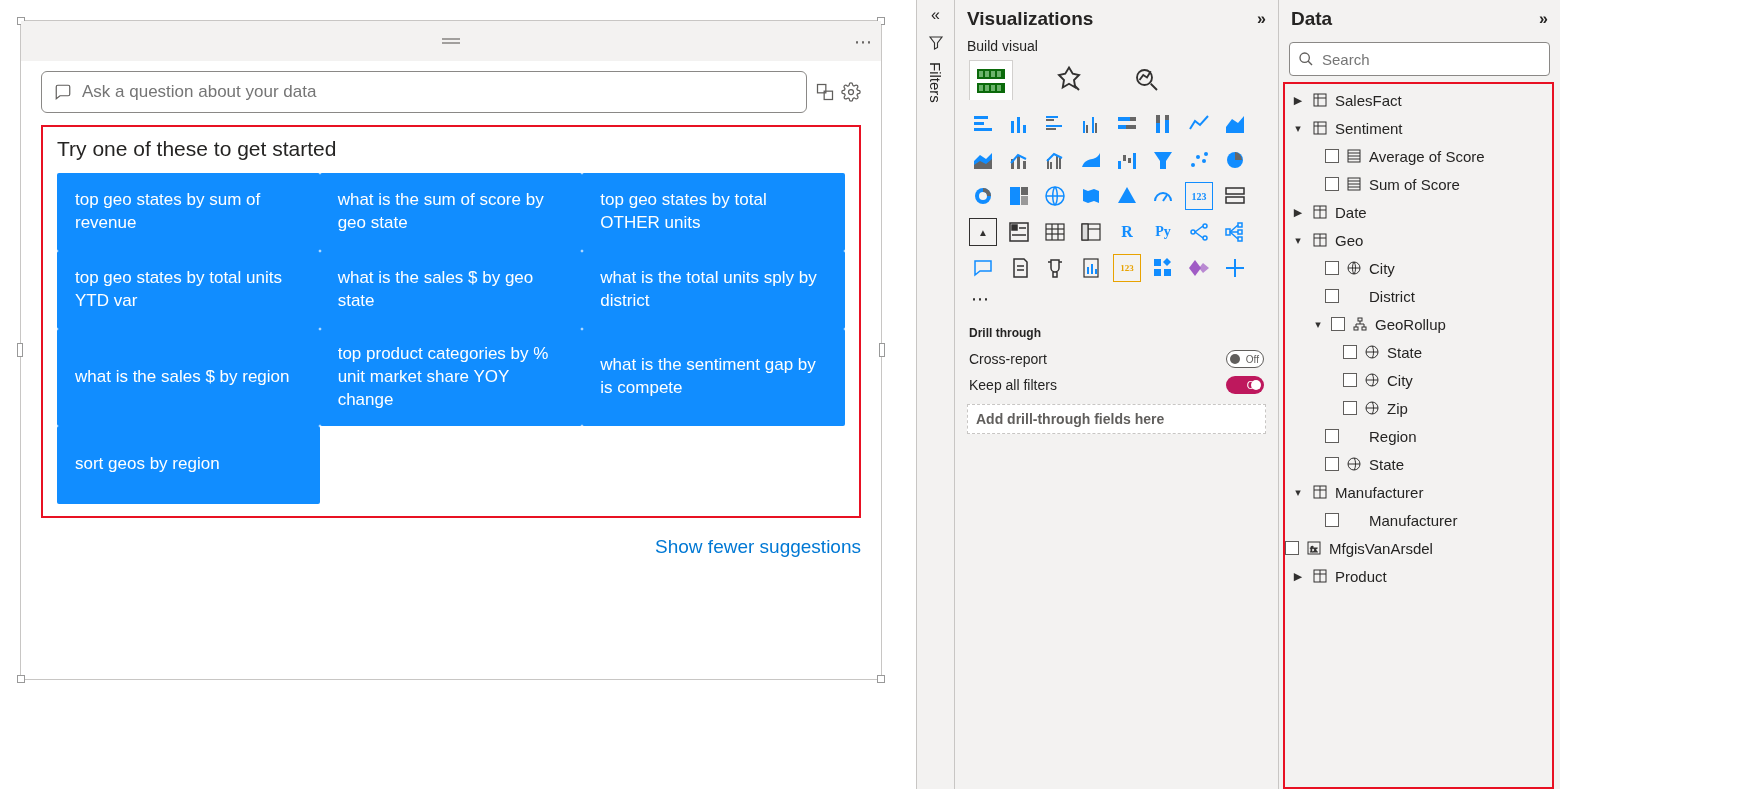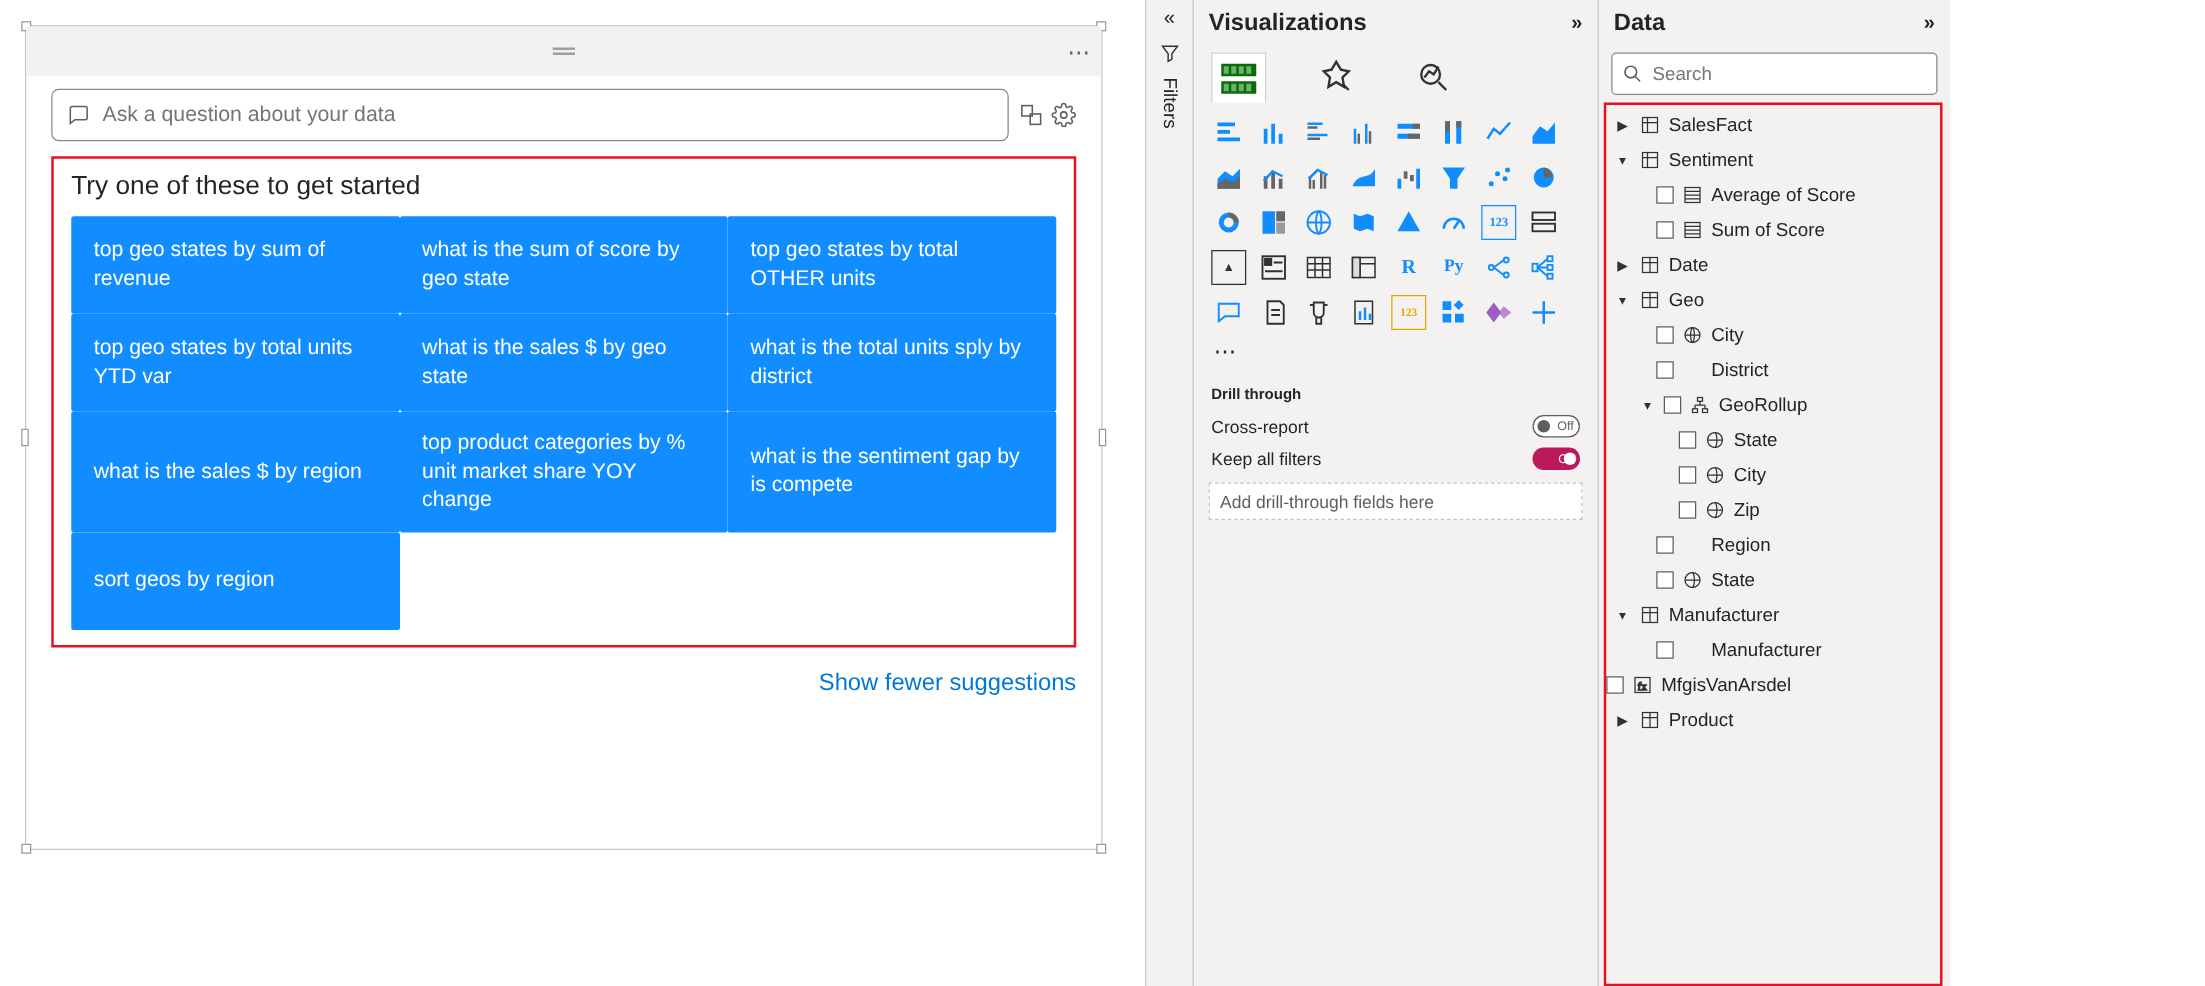--- a/index.html
+++ b/index.html
@@ -169,21 +169,21 @@
     position:relative; cursor:pointer;
     font-size:10px; color:#fff; display:flex; align-items:center;
     padding: 0 4px;
   }
   .toggle.off { background:#fff; border:1px solid #605e5c; color:#605e5c; justify-content:flex-end; }
   .toggle.off::before { content:""; width:10px; height:10px; border-radius:50%; background:#605e5c; position:absolute; left:3px; }
   .toggle.on { background:#be185d; justify-content:flex-end; padding-left:6px; }
   .toggle.on::after { content:""; width:10px; height:10px; border-radius:50%; background:#fff; position:absolute; right:3px; }
   .drillthrough-drop {
     margin: 6px 12px; border:1px dashed #c8c6c4; background:#fff;
-    font-size:14px; color:#605e5c; padding: 6px 8px;
+    font-size:14px; color:#605e5c; padding: 6px 8px; font-weight: bold;
   }
 
   
   .search-box {
     display:flex; align-items:center;
     border:1px solid #8a8886;
     border-radius:4px;
     margin: 4px 10px 6px; height:34px;
     background:#fff; padding:13px 8px; gap:6px;
   }
@@ -295,20 +295,21 @@
       <path d="M4 4h16l-6 8v6l-4 2v-8L4 4z"></path>
     </svg>
   <span class="filters-label">Filters</span>
 </div>
 
 <div class="vis-pane">
   <div class="pane-title">
     <span>Visualizations</span>
     <span class="chev">»</span>
   </div>
+  <div class="build-lbl">Build visual</div>
   <div class="build-tabs">
     <div class="build-tab active">
       <svg width="32" height="28" viewBox="0 0 32 28">
           <rect x="2" y="2" width="28" height="10" fill="#0b6a0b"></rect>
           <rect x="2" y="16" width="28" height="10" fill="#0b6a0b"></rect>
           <g fill="#6bb36b">
             <rect x="4" y="4" width="4" height="6"></rect>
             <rect x="10" y="4" width="4" height="6"></rect>
             <rect x="16" y="4" width="4" height="6"></rect>
             <rect x="22" y="4" width="4" height="6"></rect>

